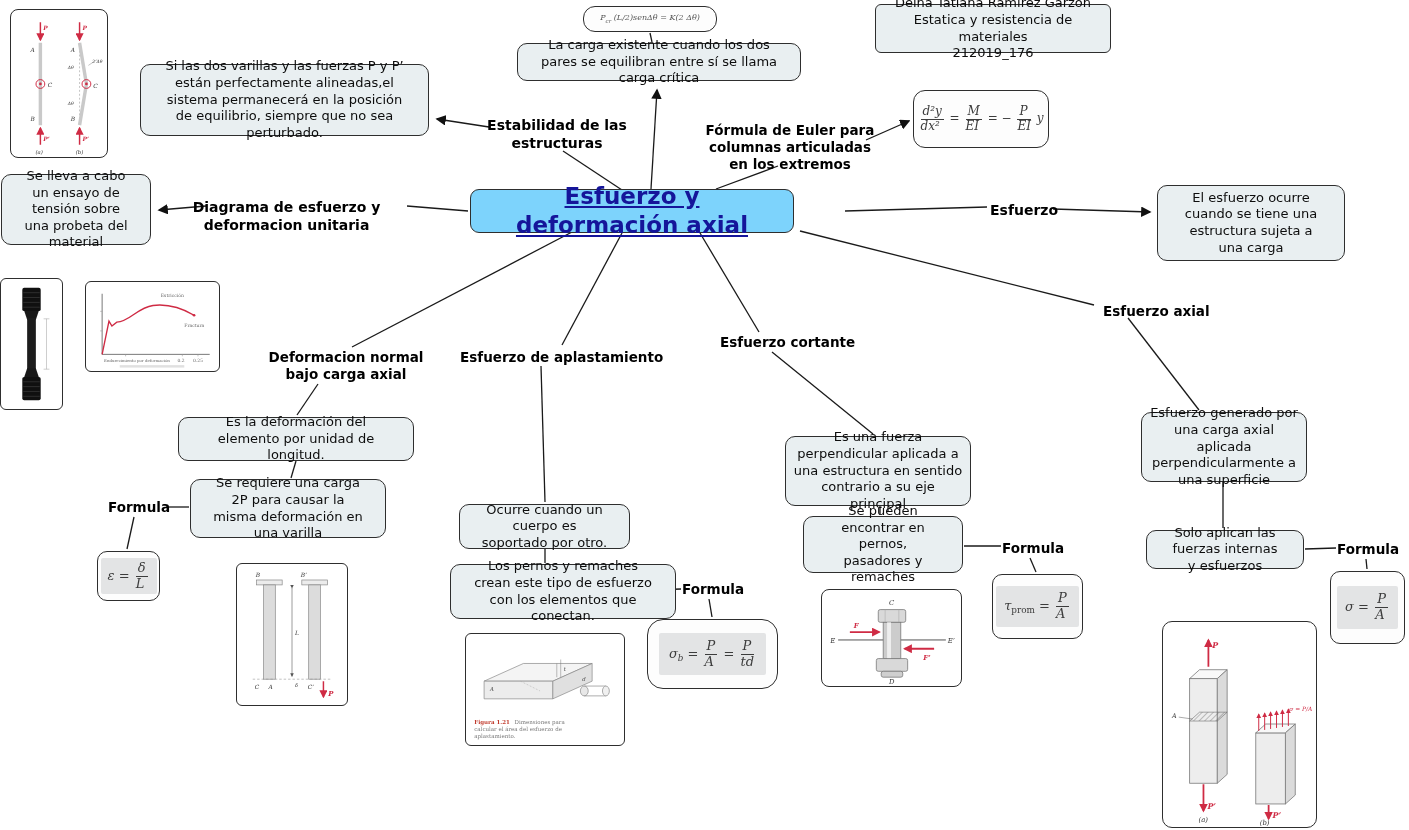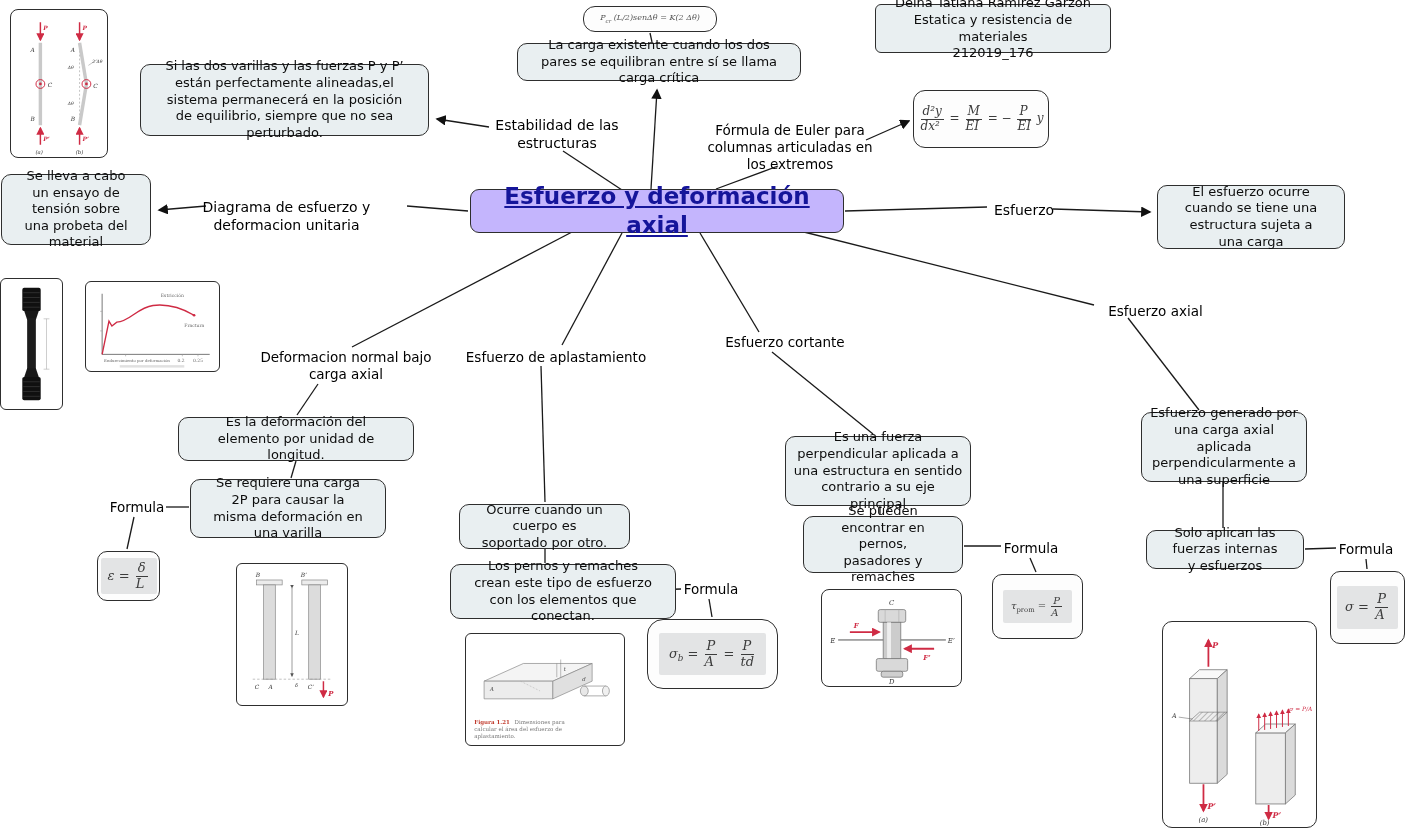--- a/index.html
+++ b/index.html
@@ -4,21 +4,21 @@
 <style>
   *{margin:0;padding:0;box-sizing:border-box}
   html,body{background:#fff}
   body{font-family:"DejaVu Sans","Liberation Sans",sans-serif}
   #canvas{position:relative;width:1409px;height:830px;background:#fff;overflow:hidden}
   #wires{position:absolute;left:0;top:0;z-index:1}
   .node{position:absolute;background:#e9eff1;border:1.4px solid #2e2e2e;border-radius:10px;
         display:flex;align-items:center;justify-content:center;flex-direction:column;
         text-align:center;font-size:13px;color:#0d0d0d;line-height:1.28;padding:4px 20px;z-index:2}
   .white{background:#fdfdfd}
-  .blabel{position:absolute;font-weight:400;font-size:13.5px;color:#000;text-align:center;line-height:1.25;z-index:3}
+  .blabel{position:absolute;font-weight:700;font-size:13.5px;color:#000;text-align:center;line-height:1.25;z-index:3}
   .math{font-family:"DejaVu Serif","Liberation Serif",serif;font-style:italic;color:#3c3c3c;white-space:nowrap}
   .fpanel{background:#e3e4e5;padding:6px 10px;border-radius:2px}
   .frac{display:inline-flex;flex-direction:column;text-align:left;vertical-align:middle;line-height:1.12;margin:0 2px}
   .frac .fn{border-bottom:1.2px solid #3c3c3c;padding:0 2px}
   sub{font-size:68%}
   .img{position:absolute;background:#fff;border:1.4px solid #2e2e2e;z-index:2}
   svg text{font-family:"DejaVu Serif","Liberation Serif",serif}
 </style>
 </head>
 <body>
@@ -58,21 +58,21 @@
       <line x1="709" y1="599" x2="712" y2="617"></line>
       <line x1="880" y1="506" x2="880" y2="515"></line>
       <line x1="964" y1="546" x2="1001" y2="546"></line>
       <line x1="1030" y1="558" x2="1036" y2="572"></line>
       <line x1="1223" y1="482" x2="1223" y2="528"></line>
       <line x1="1305" y1="549" x2="1336" y2="548"></line>
       <line x1="1366" y1="559" x2="1367" y2="569"></line>
     </g>
   </svg>
 
-  <div class="node" style="left:470px;top:189px;width:374px;height:44px;background:#c4b5fd;border-radius:9px">
+  <div class="node" style="left:470px;top:189px;width:324px;height:44px;background:#7dd3fc;border-radius:9px">
     <span style="font-size:23px;font-weight:700;color:#15159a;text-decoration:underline">Esfuerzo y deformación axial</span>
   </div>
 
   <div class="node white" style="left:583px;top:6px;width:134px;height:26px;border-radius:12px;padding:2px 6px">
     <span class="math" style="font-size:8px;color:#555">
       <span>P</span><sub>cr</sub><span> (L/2)senΔθ = K(2 Δθ)</span>
     </span>
   </div>
 
   <div class="node" style="left:875px;top:4px;width:236px;height:49px;border-radius:6px;padding:3px 6px">
@@ -115,21 +115,21 @@
           <span>EI</span>
         </span>
       <span>y</span>
     </span>
   </div>
 
   <div class="node" style="left:1px;top:174px;width:150px;height:71px">
     <span>Se lleva a cabo un ensayo de tensión sobre una probeta del material</span>
   </div>
 
-  <div class="node" style="left:1157px;top:185px;width:188px;height:64px">
+  <div class="node" style="left:1157px;top:185px;width:188px;height:76px">
     <span>El esfuerzo ocurre cuando se tiene una estructura sujeta a una carga</span>
   </div>
 
   <div class="node" style="left:178px;top:417px;width:236px;height:44px">
     <span>Es la deformación del elemento por unidad de longitud.</span>
   </div>
   <div class="node" style="left:190px;top:479px;width:196px;height:59px">
     <span>Se requiere una carga 2P para causar la misma deformación en una varilla</span>
   </div>
   <div class="blabel" style="left:108px;top:499px;width:58px">Formula</div>
@@ -167,21 +167,21 @@
   </div>
 
   <div class="node" style="left:785px;top:436px;width:186px;height:70px;padding:2px 6px">
     <span>Es una fuerza perpendicular aplicada a una estructura en sentido contrario a su eje principal</span>
   </div>
   <div class="node" style="left:803px;top:516px;width:160px;height:57px">
     <span>Se pueden encontrar en pernos, pasadores y remaches</span>
   </div>
   <div class="blabel" style="left:1002px;top:540px;width:58px">Formula</div>
   <div class="node white" style="left:992px;top:574px;width:91px;height:65px;border-radius:10px;padding:4px">
-    <span class="fpanel math" style="font-size:10px;padding:5px 8px">
+    <span class="fpanel math" style="font-size:13px;padding:5px 8px">
       <span>τ</span><sub style="font-style:normal">prom</sub>
       <span>=</span>
       <span class="frac">
           <span class="fn">P</span>
           <span>A</span>
         </span>
     </span>
   </div>
 
   <div class="node" style="left:1141px;top:412px;width:166px;height:70px;padding:2px 6px">

